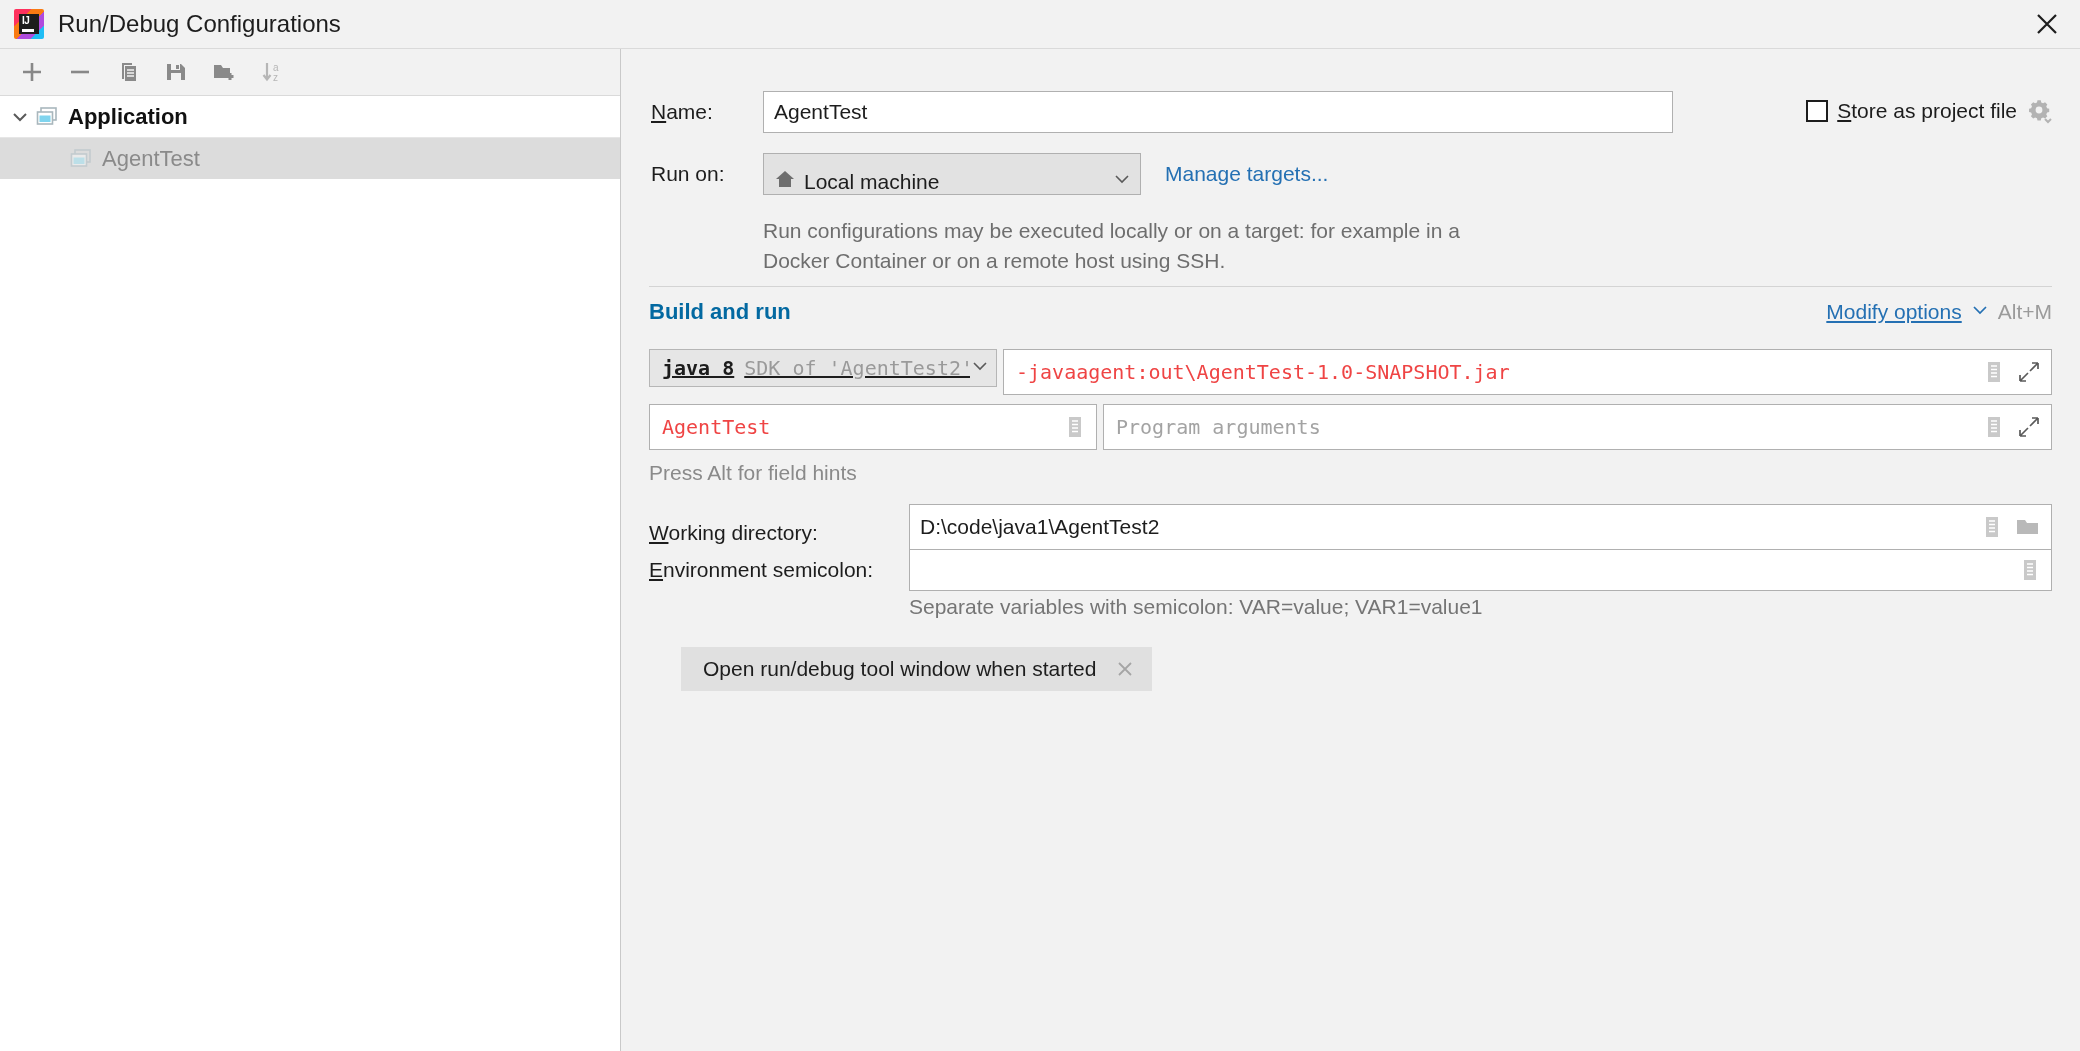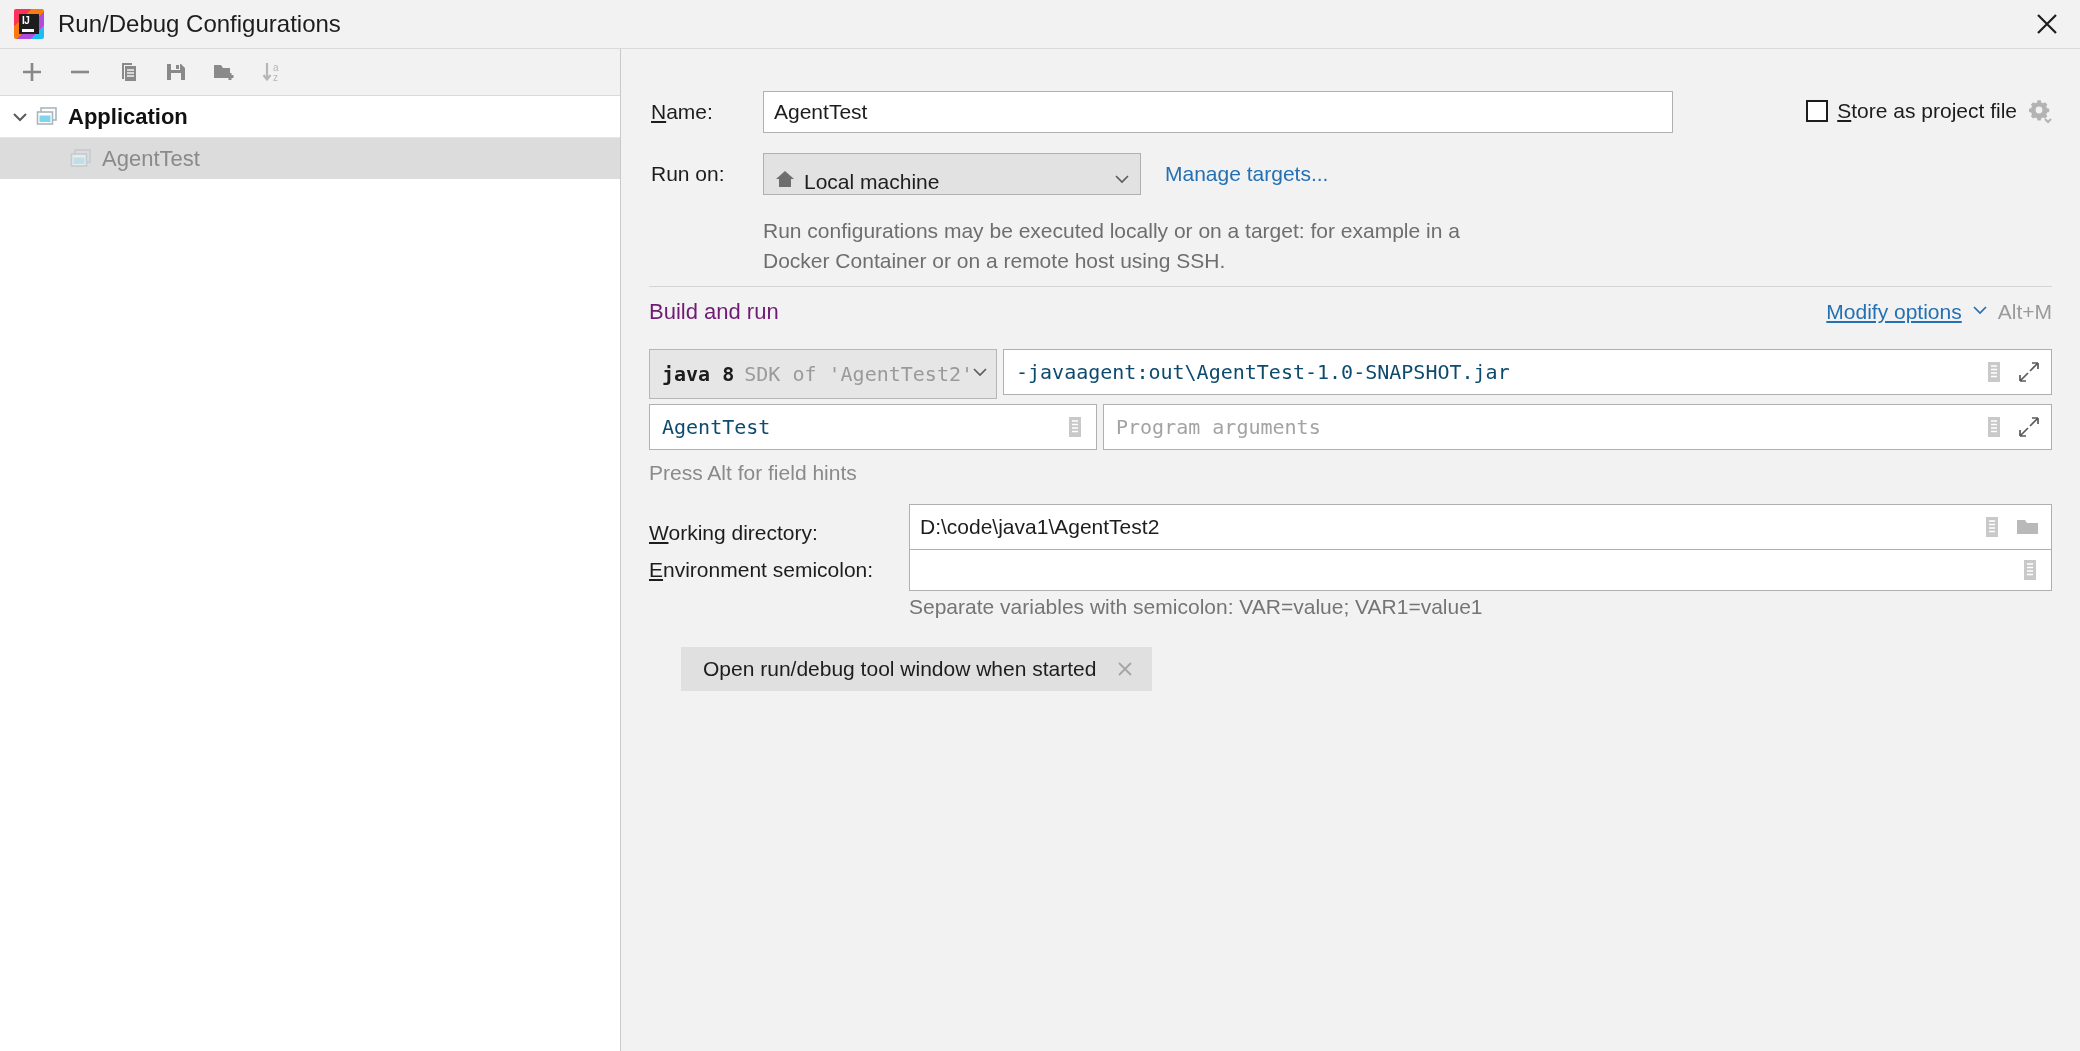--- a/index.html
+++ b/index.html
@@ -244,22 +244,22 @@
 
   .section-header {
     position: absolute;
     left: 28px; top: 250px;
     right: 28px;
     display: flex;
     align-items: center;
   }
   .section-title {
     font-size: 22px;
-    font-weight: normal;
-    color: #701a75;
+    font-weight: bold;
+    color: #0369a1;
   }
   .section-right {
     margin-left: auto;
     display: flex;
     align-items: center;
     gap: 8px;
   }
   .modify-link {
     color: #2470b3;
     text-decoration: underline;
@@ -275,29 +275,30 @@
   .br-row1 {
     position: absolute;
     left: 28px; top: 300px;
     right: 28px;
     display: flex;
     align-items: stretch;
     gap: 6px;
   }
   .jdk-combo {
     width: 348px;
-    height: 50px;
+    height: 38px;
     background: #e6e6e6;
     border: 1px solid #b6b6b6;
     box-sizing: border-box;
     display: flex;
     align-items: center;
     padding: 0 6px 0 12px;
     cursor: pointer;
     overflow: hidden;
+    text-decoration: underline;
   }
   .jdk-main {
     font-family: "DejaVu Sans Mono", monospace;
     font-size: 20px;
     font-weight: bold;
     color: #1d1d1d;
     white-space: nowrap;
   }
   .jdk-sub {
     font-family: "DejaVu Sans Mono", monospace;
@@ -314,21 +315,21 @@
     background: #ffffff;
     border: 1px solid #b0b0b0;
     box-sizing: border-box;
     display: flex;
     align-items: center;
     padding: 0 10px 0 12px;
   }
   .mono-val {
     font-family: "DejaVu Sans Mono", monospace;
     font-size: 20px;
-    color: #0c4a6e;
+    color: #ef4444;
     flex: 1;
     white-space: nowrap;
     overflow: hidden;
   }
   .mono-ph {
     font-family: "DejaVu Sans Mono", monospace;
     font-size: 20px;
     color: #a3a3a3;
     flex: 1;
     white-space: nowrap;

